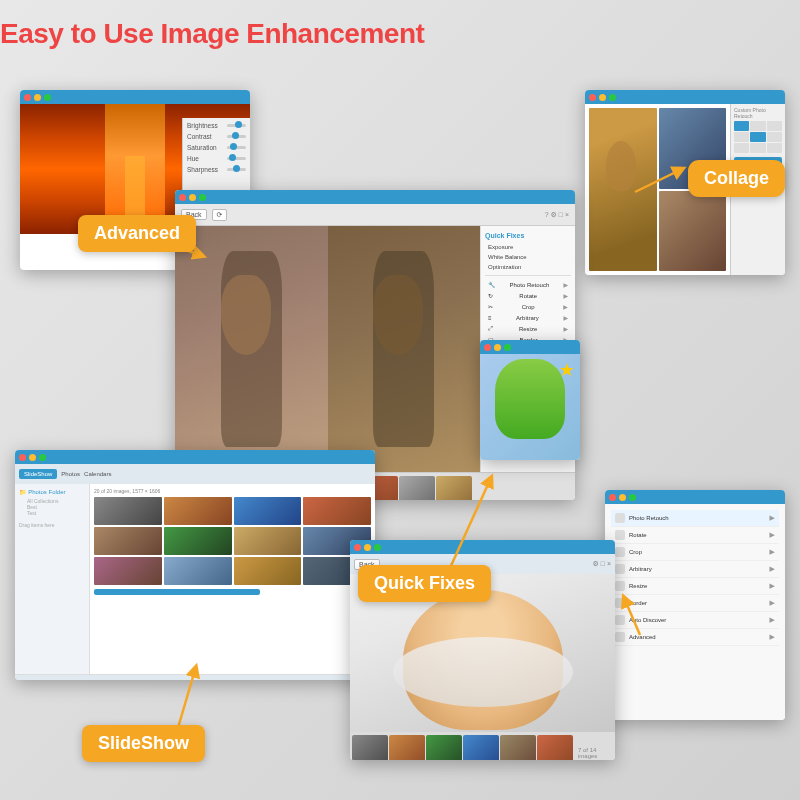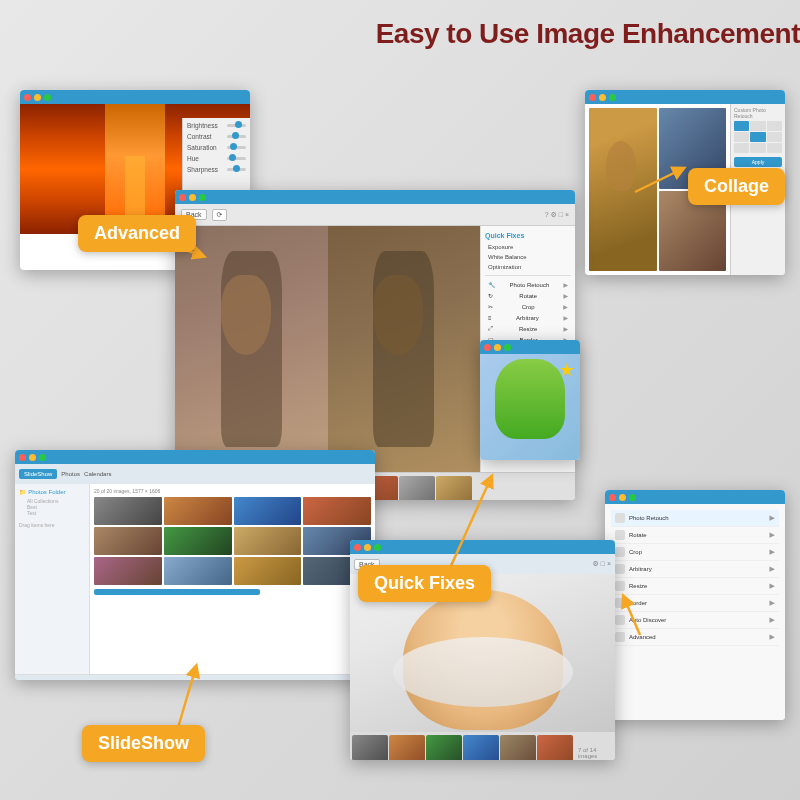--- a/index.html
+++ b/index.html
@@ -7,24 +7,24 @@
     body {
       width: 800px;
       height: 800px;
       background: linear-gradient(135deg, #e8e8e8 0%, #d0d0d0 100%);
       font-family: Arial, sans-serif;
       overflow: hidden;
       position: relative;
     }
 
     .main-title {
-      text-align: right;
+      text-align: left;
       font-size: 28px;
       font-weight: 900;
-      color: #7f1d1d;
+      color: #ef4444;
       padding: 18px 0 10px 0;
       letter-spacing: -0.5px;
     }
 
     .canvas-area {
       position: relative;
       width: 800px;
       height: 740px;
     }
 
@@ -671,20 +671,20 @@
 
     <line x1="635" y1="132" x2="680" y2="110" stroke="#f5a623" stroke-width="2.5" marker-end="url(#arr)"></line>
 
     <line x1="440" y1="530" x2="490" y2="420" stroke="#f5a623" stroke-width="2.5" marker-end="url(#arr)"></line>
 
     <line x1="175" y1="678" x2="195" y2="610" stroke="#f5a623" stroke-width="2.5" marker-end="url(#arr)"></line>
 
     <line x1="640" y1="575" x2="625" y2="540" stroke="#f5a623" stroke-width="2.5" marker-end="url(#arr)"></line>
   </svg>
 
-  <div class="callout" style="right:15px; top:108px;">Collage</div>
+  <div class="callout" style="right:15px; top:100px;border-radius:11px;">Collage</div>
 
   <div class="callout" style="left:358px; top:505px;">Quick Fixes</div>
 
   <div class="callout" style="left:82px; top:665px;">SlideShow</div>
 
 
 </div>
 
 </body></html>

